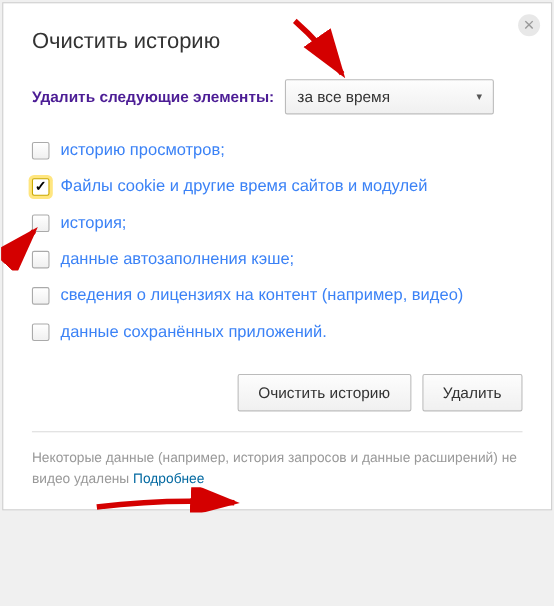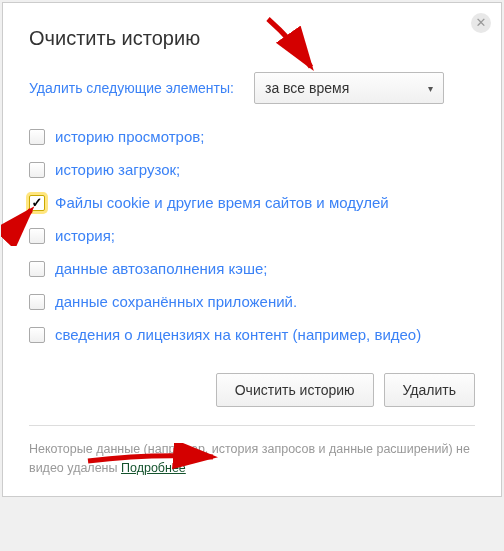--- a/index.html
+++ b/index.html
@@ -39,22 +39,23 @@
       font-weight: normal;
       margin-bottom: 22px;
     }
     .period-row {
       display: flex;
       align-items: center;
       margin-bottom: 24px;
     }
     .period-label {
       font-size: 14px;
-      color: #3b82f6;
-      margin-right: 20px;
+      color: #4c1d95;
+      margin-right: 10px;
+      font-weight: bold;
     }
     .select {
       flex: 0 0 auto;
       width: 190px;
       height: 32px;
       border: 1px solid #bbb;
       border-radius: 2px;
       background: linear-gradient(#fdfdfd, #f0f0f0);
       display: flex;
       align-items: center;
@@ -118,22 +119,21 @@
       align-items: center;
     }
     .footer {
       border-top: 1px solid #ddd;
       padding-top: 14px;
       font-size: 12.5px;
       color: #999;
       line-height: 1.5;
     }
     .footer-link {
-      color: #14532d;
-      text-decoration: underline;
+      color: #0369a1;
       cursor: pointer;
     }
     .arrow-red {
       position: absolute;
       pointer-events: none;
     }
   </style>
 </head>
 <body>
 
@@ -150,42 +150,38 @@
       <span class="select-chevron">▾</span>
     </div>
   </div>
 
   <div id="checkbox-list">
       <div class="checkbox-row">
         <div class="checkbox"></div>
         <span class="checkbox-label">историю просмотров;</span>
       </div>
       <div class="checkbox-row">
-        <div class="checkbox"></div>
-        <span class="checkbox-label">историю загрузок;</span>
-      </div>
-      <div class="checkbox-row">
         <div class="checkbox checked">✓</div>
         <span class="checkbox-label">Файлы cookie и другие время сайтов и модулей</span>
       </div>
       <div class="checkbox-row">
         <div class="checkbox"></div>
         <span class="checkbox-label">история;</span>
       </div>
       <div class="checkbox-row">
         <div class="checkbox"></div>
         <span class="checkbox-label">данные автозаполнения кэше;</span>
       </div>
       <div class="checkbox-row">
         <div class="checkbox"></div>
+        <span class="checkbox-label">сведения о лицензиях на контент (например, видео)</span>
+      </div>
+      <div class="checkbox-row">
+        <div class="checkbox"></div>
         <span class="checkbox-label">данные сохранённых приложений.</span>
-      </div>
-      <div class="checkbox-row">
-        <div class="checkbox"></div>
-        <span class="checkbox-label">сведения о лицензиях на контент (например, видео)</span>
       </div>
     </div>
 
   <div class="button-row">
     <div class="btn">
       <span>Очистить историю</span>
     </div>
     <div class="btn">
       <span>Удалить</span>
     </div>

